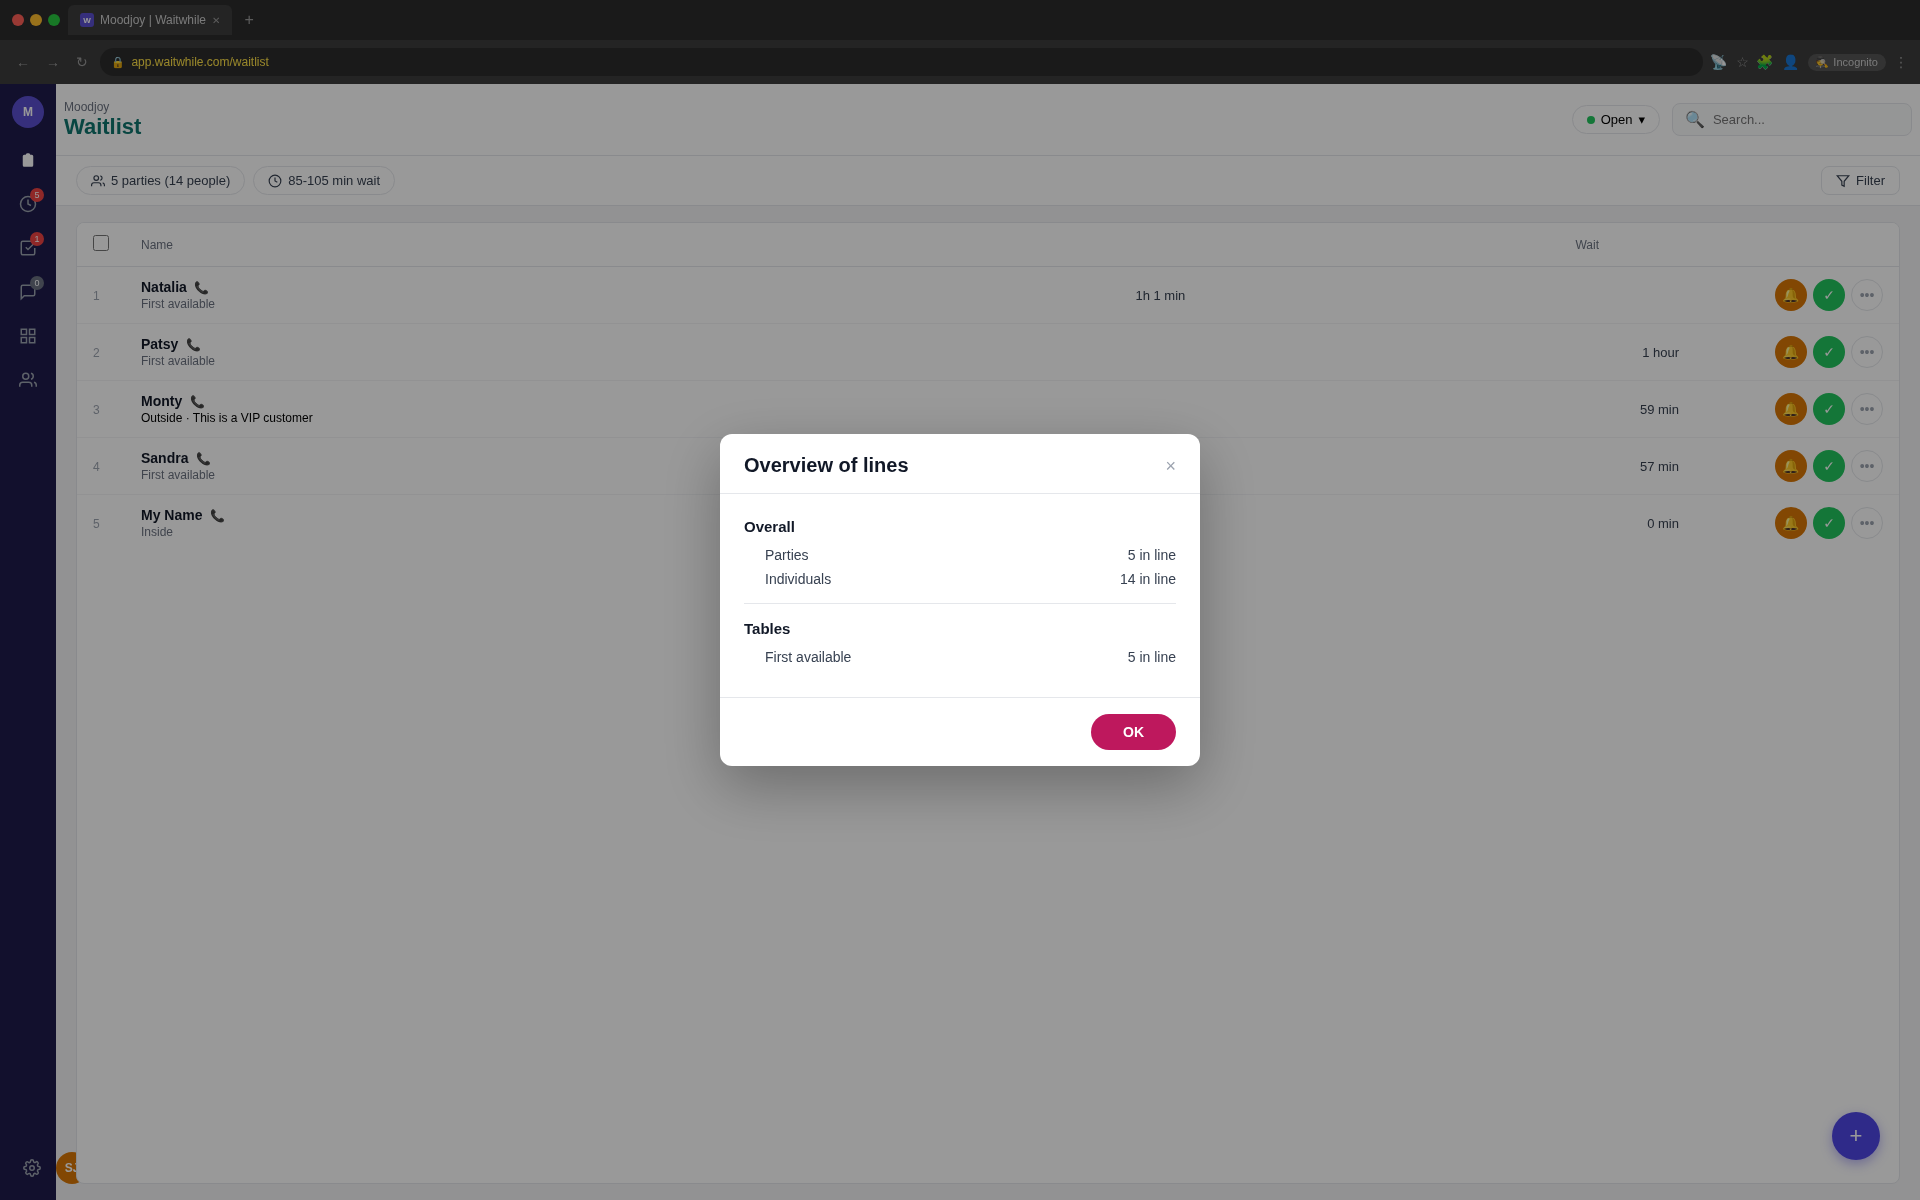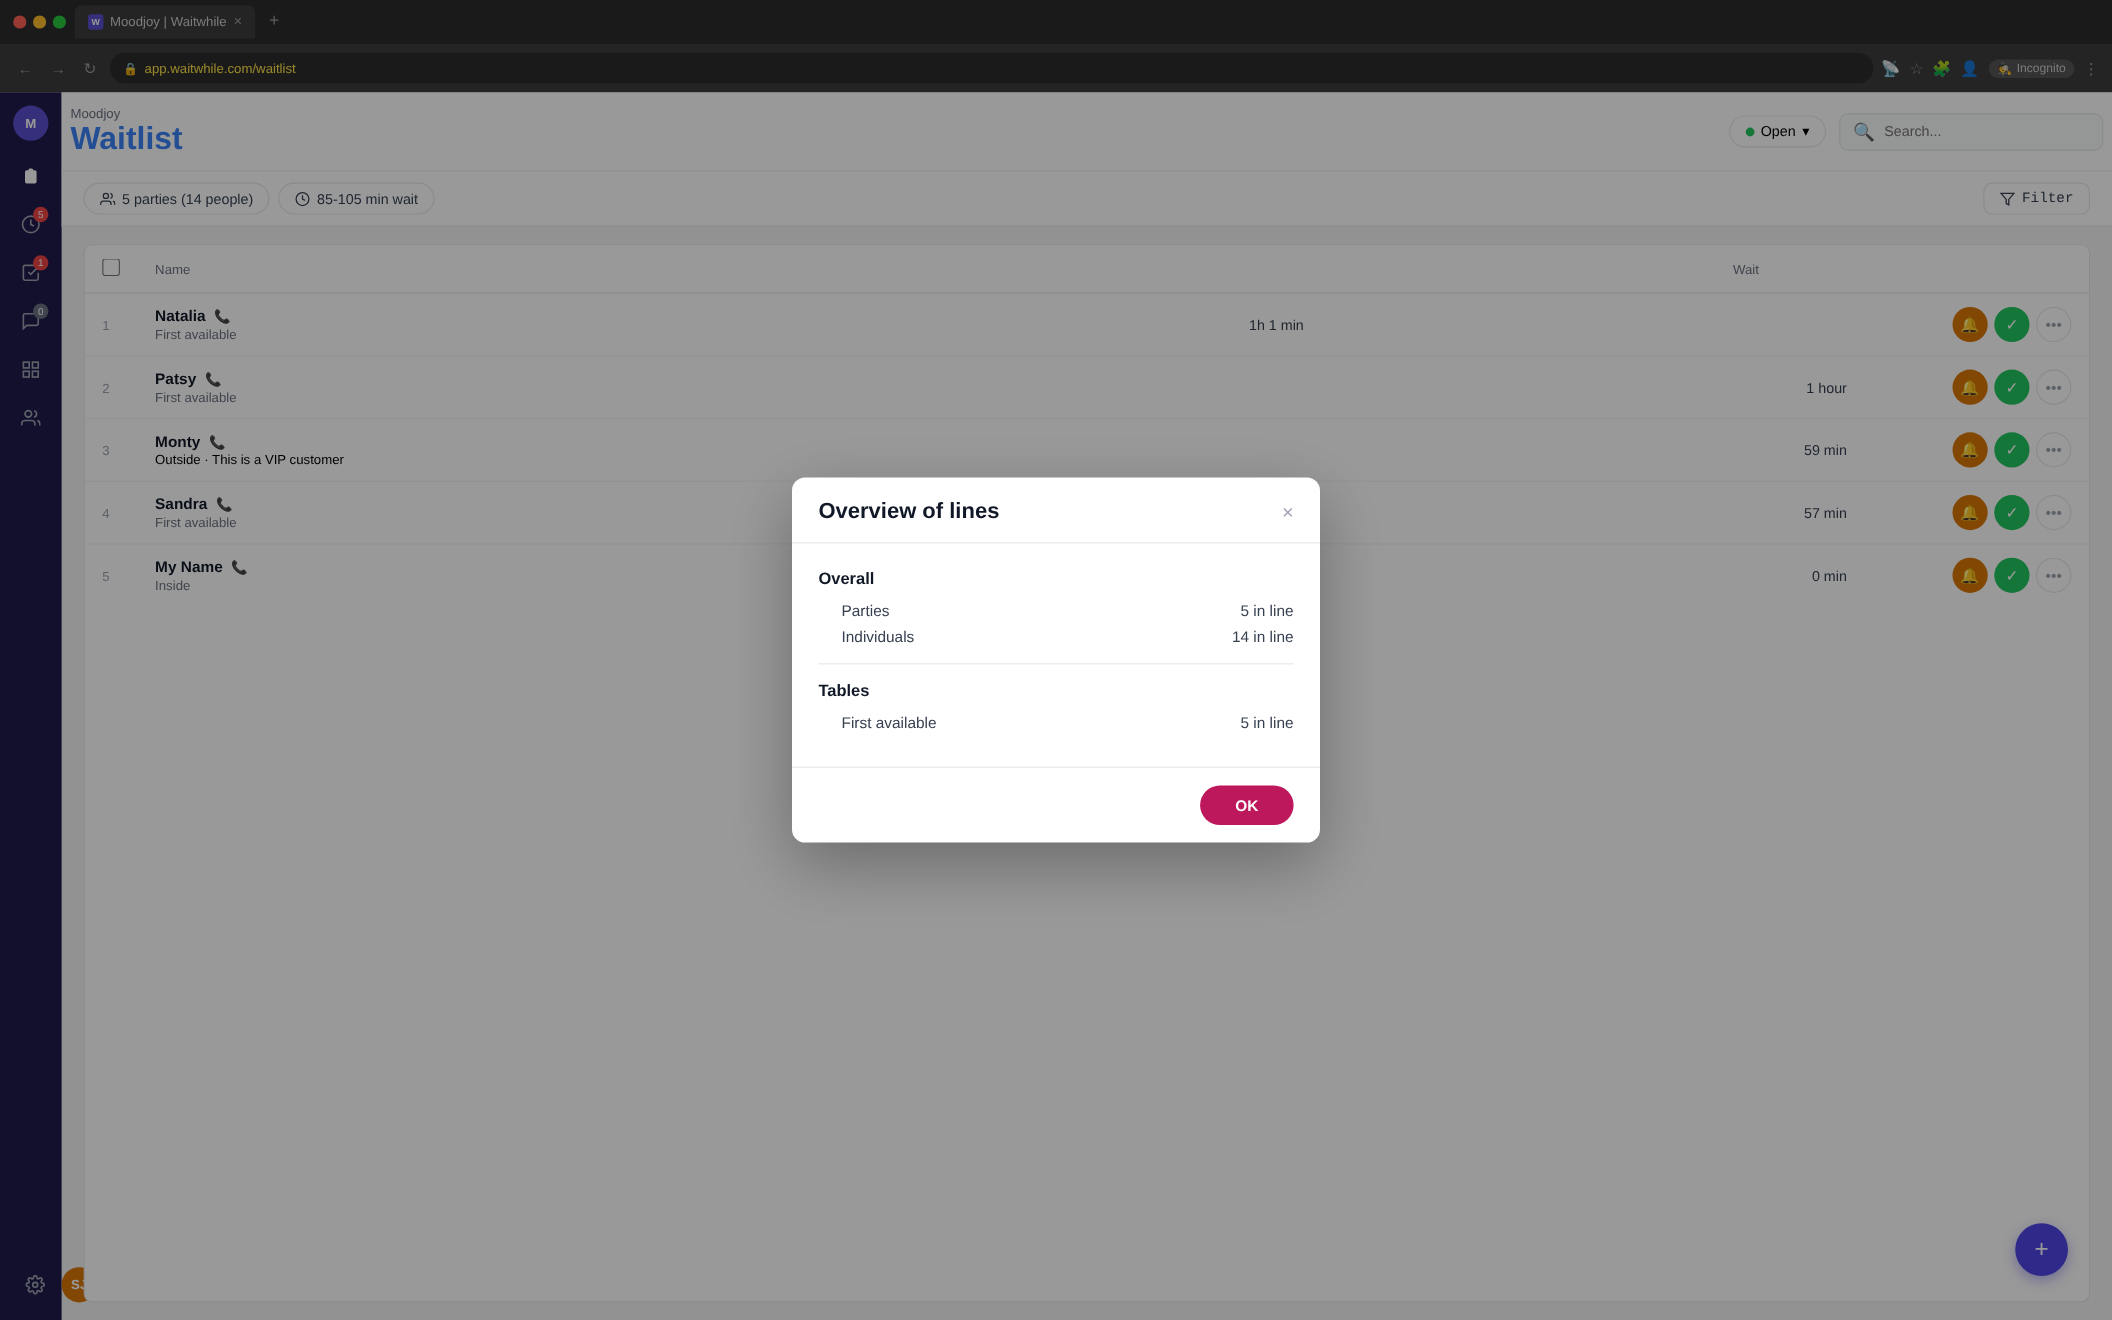--- a/index.html
+++ b/index.html
@@ -37,32 +37,32 @@
     .sidebar-spacer { flex: 1; }
     .sidebar-bottom { display: flex; align-items: center; gap: 4px; }
     .sidebar-user-avatar { width: 32px; height: 32px; border-radius: 50%; background: #d97706; color: white; font-size: 12px; font-weight: bold; display: flex; align-items: center; justify-content: center; }
 
     
     .main { flex: 1; display: flex; flex-direction: column; }
 
     
     .header { background: white; padding: 12px 8px; border-bottom: 1px solid #e5e7eb; display: flex; align-items: center; justify-content: space-between; height: 72px; }
     .header-left .org-name { font-size: 12px; color: #6b7280; }
-    .header-left .page-title { font-size: 29px; font-weight: 700; color: #3b82f6; }
+    .header-left .page-title { font-size: 22px; font-weight: 700; color: #0f766e; }
     .header-right { display: flex; align-items: center; gap: 12px; }
     .status-badge { display: flex; align-items: center; gap: 6px; background: white; border: 1px solid #e5e7eb; border-radius: 20px; padding: 6px 14px; font-size: 13px; font-weight: 500; cursor: pointer; }
     .status-dot { width: 8px; height: 8px; border-radius: 50%; background: #22c55e; }
     .search-box { display: flex; align-items: center; gap: 8px; background: #f9fafb; border: 1px solid #e5e7eb; border-radius: 8px; padding: 6px 12px; width: 240px; }
     .search-box input { border: none; background: none; outline: none; font-size: 13px; color: #6b7280; width: 100%; }
 
     
     .toolbar { background: white; padding: 10px 20px; border-bottom: 1px solid #e5e7eb; display: flex; align-items: center; justify-content: space-between; }
     .toolbar-left { display: flex; gap: 8px; }
     .toolbar-chip { display: flex; align-items: center; gap: 6px; background: white; border: 1px solid #e5e7eb; border-radius: 20px; padding: 6px 14px; font-size: 13px; color: #374151; cursor: pointer; }
-    .filter-btn { display: flex; align-items: center; gap: 6px; background: white; border: 1px solid #e5e7eb; border-radius: 8px; padding: 6px 14px; font-size: 13px; color: #374151; cursor: pointer; font-family: Liberation Mono, monospace; }
+    .filter-btn { display: flex; align-items: center; gap: 6px; background: white; border: 1px solid #e5e7eb; border-radius: 8px; padding: 6px 14px; font-size: 13px; color: #374151; cursor: pointer; }
 
     
     .table-container { flex: 1; overflow: auto; padding: 0; background: white; margin: 16px 20px; border-radius: 8px; border: 1px solid #e5e7eb; }
     .table { width: 100%; border-collapse: collapse; }
     .table th { padding: 12px 16px; text-align: left; font-size: 12px; font-weight: 500; color: #6b7280; border-bottom: 1px solid #e5e7eb; background: white; }
     .table td { padding: 12px 16px; font-size: 13px; color: #374151; border-bottom: 1px solid #f3f4f6; }
     .table tr:last-child td { border-bottom: none; }
     .row-num { color: #9ca3af; font-size: 12px; width: 30px; }
     .guest-name { font-weight: 600; color: #111827; font-size: 14px; }
     .guest-sub { font-size: 12px; color: #6b7280; margin-top: 2px; }

